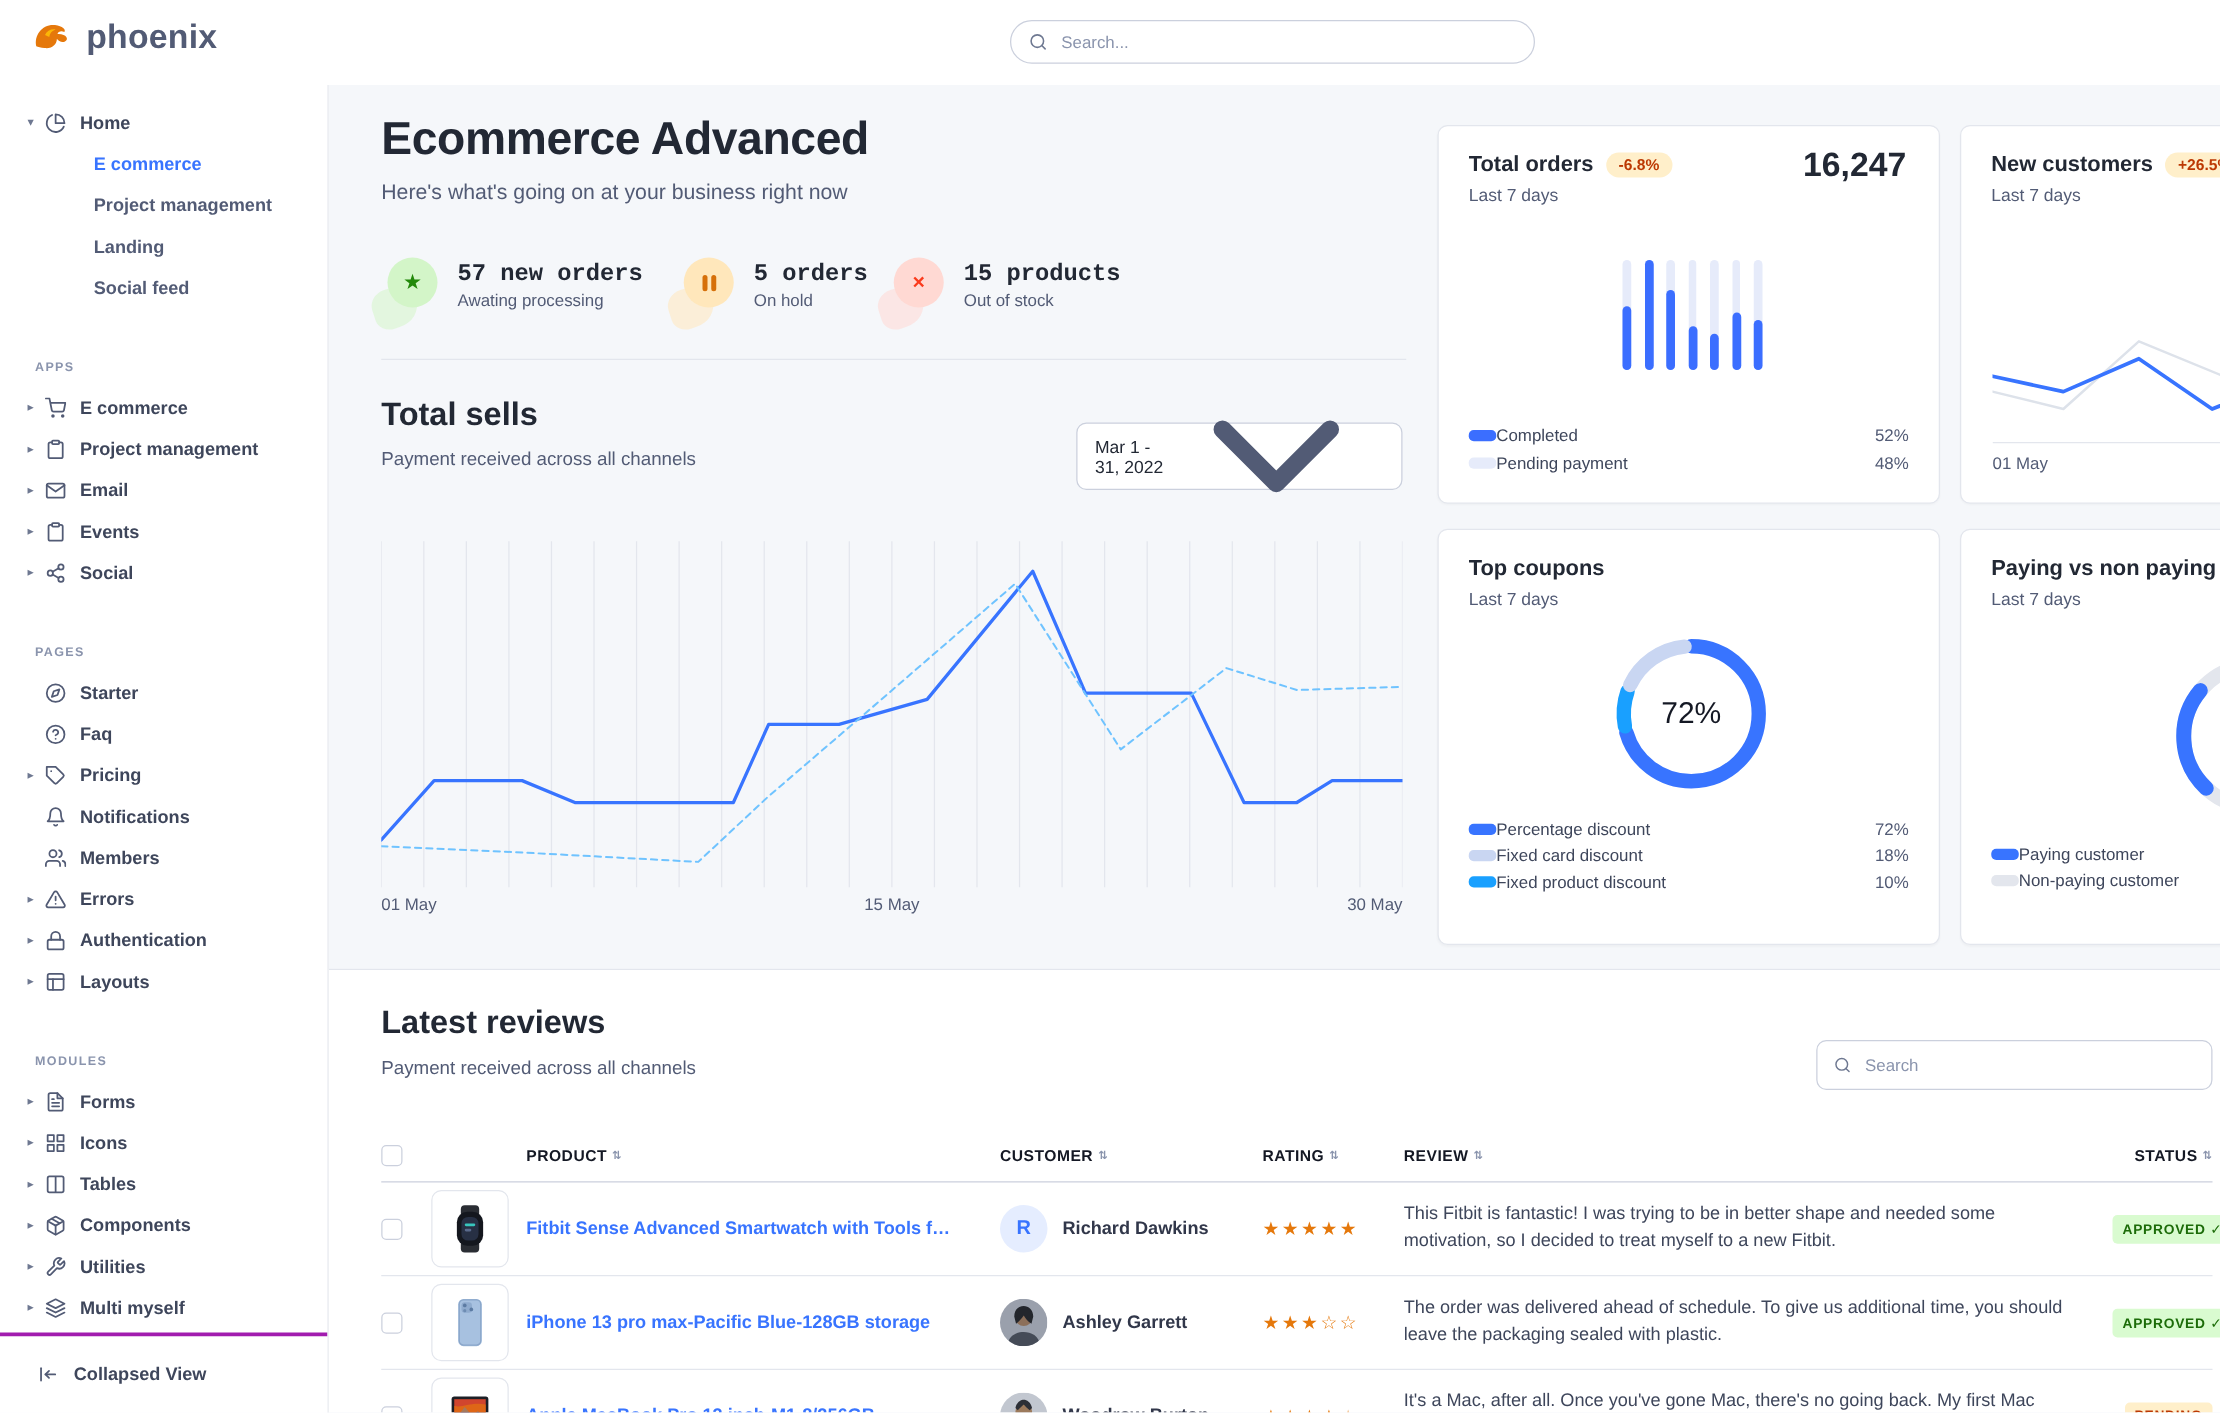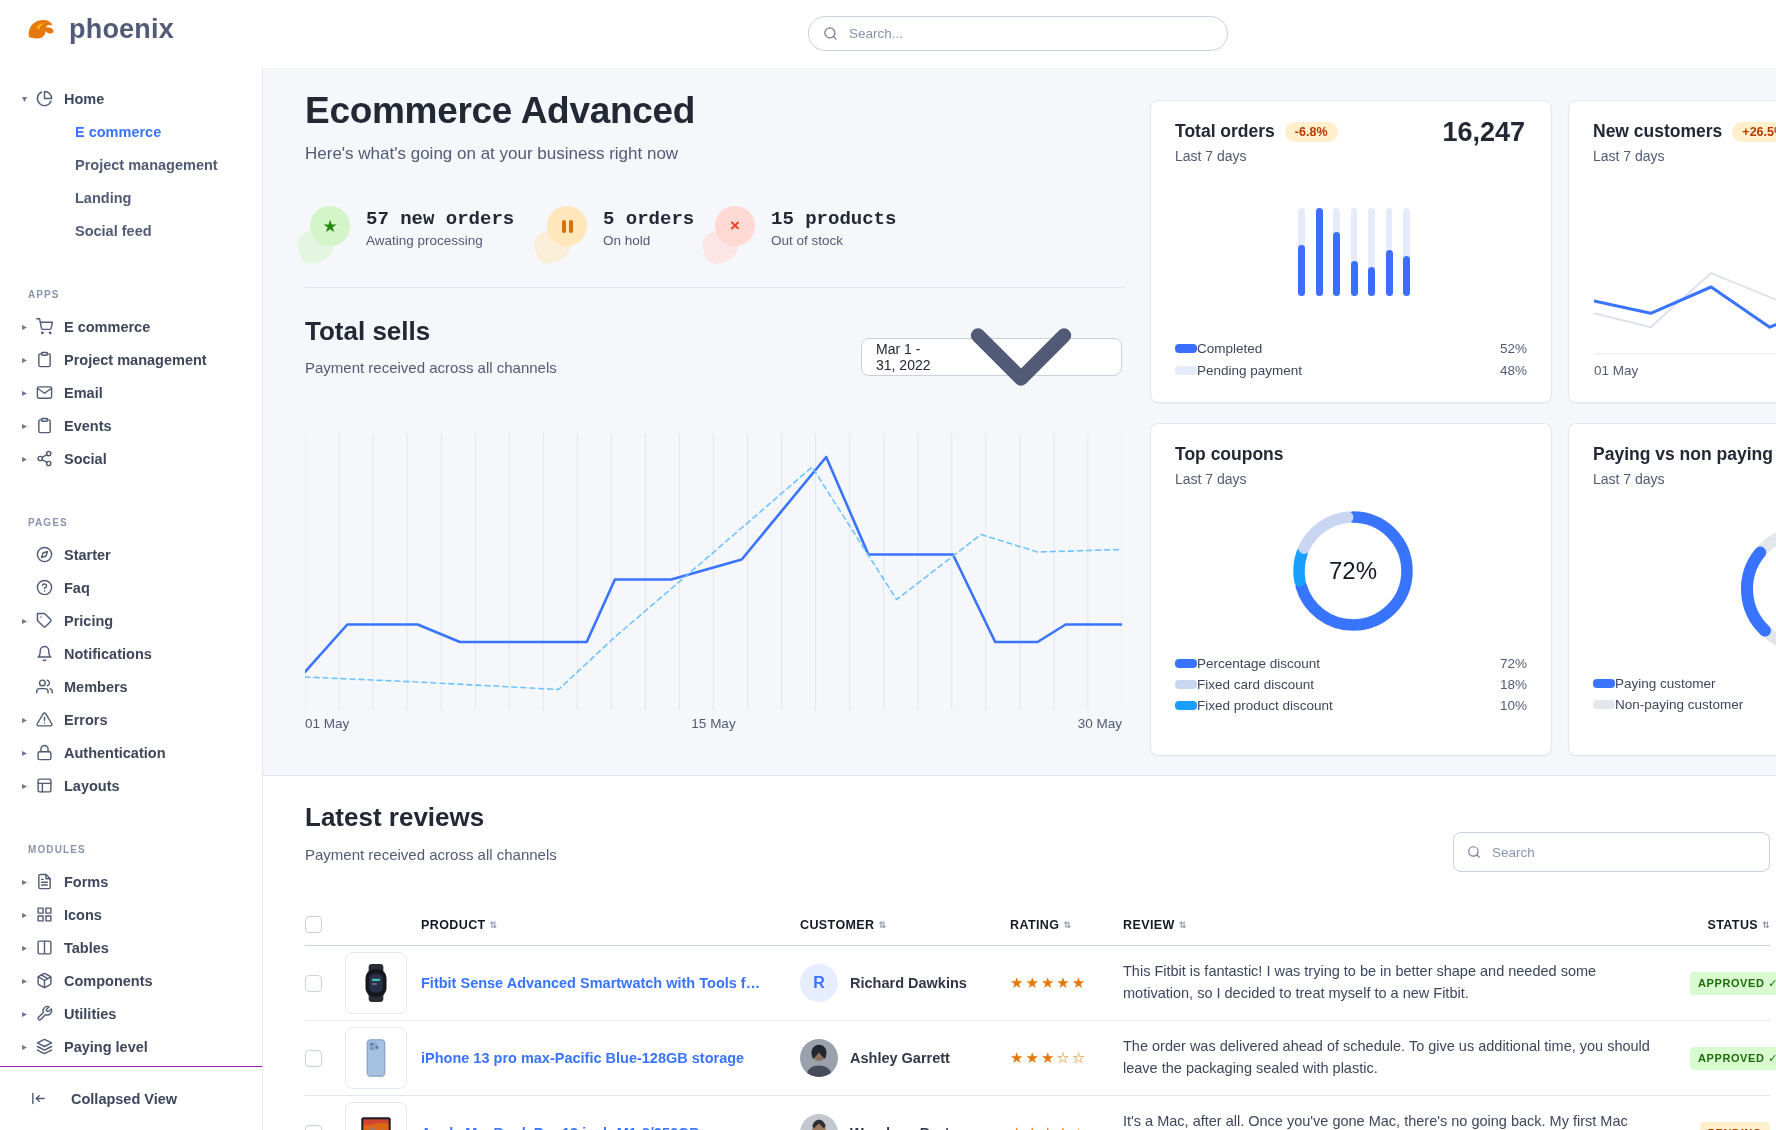--- a/index.html
+++ b/index.html
@@ -22,22 +22,22 @@
   .side-item{height:33px;display:flex;align-items:center;padding-left:22px;cursor:pointer;
     font-size:14.5px;font-weight:600;color:#3e465b;}
   .side-item .caret{width:14px;font-size:10px;color:#6e7891;flex:0 0 14px;}
   .side-item .s-icon{width:17px;height:17px;margin-right:11px;color:#525b75;display:inline-flex;}
   .side-item .s-icon svg{width:17px;height:17px;}
   .side-child{height:33px;display:flex;align-items:center;padding-left:75px;font-size:14.5px;
     font-weight:600;color:#525b75;cursor:pointer;}
   .side-child.active{color:#3874ff;}
   .side-section{margin:37px 0 6px;padding-left:28px;font-size:10px;font-weight:700;color:#8a94ad;
     letter-spacing:1.1px;height:20px;display:flex;align-items:center;}
-  .side-footer{position:absolute;left:0;bottom:0;width:100%;height:64px;border-top:1px solid #a21caf;
-    display:flex;align-items:center;padding-left:30px;gap:24px;cursor:pointer;background:#fff;
+  .side-footer{position:absolute;left:0;bottom:0;width:100%;height:64px;border-top:3px solid #a21caf;
+    display:flex;align-items:center;padding-left:30px;gap:12px;cursor:pointer;background:#fff;
     font-size:14.5px;font-weight:600;color:#3e465b;}
   .side-footer .s-icon{width:17px;height:17px;color:#525b75;display:inline-flex;}
   .side-footer .s-icon svg{width:17px;height:17px;}
 
   
   .main{position:absolute;left:263px;top:68px;width:1513px;height:1062px;background:#f5f7fa;overflow:hidden;}
   .dash-title{position:absolute;left:42px;top:22px;font-size:37px;font-weight:800;color:#222834;letter-spacing:-.3px;}
   .dash-subtitle{position:absolute;left:42px;top:76px;font-size:17px;color:#525b75;}
 
   .stat{position:absolute;top:138px;display:flex;align-items:center;gap:16px;}
@@ -49,21 +49,21 @@
     font-size:17px;font-weight:700;color:var(--tone-fg);}
   .stat-value{font-size:19px;font-weight:800;color:#222834;font-family:Liberation Mono, monospace;}
   .stat-label{font-size:13.5px;color:#525b75;margin-top:3px;}
   .pausebars{display:inline-flex;gap:3px;}
   .pausebars i{width:4px;height:13px;background:var(--tone-fg);border-radius:2px;}
 
   .stats-divider{position:absolute;left:42px;top:219px;width:820px;border-top:1px solid #e3e6ed;}
 
   .sells-title{position:absolute;left:42px;top:248px;font-size:26px;font-weight:800;color:#222834;}
   .sells-subtitle{position:absolute;left:42px;top:291px;font-size:15px;color:#525b75;}
-  .date-select{position:absolute;left:598px;top:270px;width:261px;height:38px;background:#fff;
+  .date-select{position:absolute;left:598px;top:270px;width:261px;height:54px;background:#fff;
     border:1px solid #cbd0dd;border-radius:8px;display:flex;align-items:center;justify-content:space-between;
     padding:0 14px;font-size:14px;color:#222834;cursor:pointer;}
   .date-select .chev{color:#525b75;display:inline-flex;}
   .date-select .chev svg{width:15px;height:15px;}
 
   .sells-chart{position:absolute;left:42px;top:357px;width:817px;height:285px;}
   .sells-xlabels{position:absolute;left:42px;top:648px;width:817px;font-size:13.5px;color:#525b75;}
   .sells-xlabels span:nth-child(1){position:absolute;left:0;}
   .sells-xlabels span:nth-child(2){position:absolute;left:50%;transform:translateX(-50%);}
   .sells-xlabels span:nth-child(3){position:absolute;right:0;}
@@ -367,21 +367,21 @@
     </div>
     <div class="side-item">
       <span class="caret">▸</span>
       <span class="s-icon">
         <svg viewBox="0 0 24 24" fill="none" stroke="currentColor" stroke-width="2" stroke-linecap="round" stroke-linejoin="round" style="width:100%;height:100%">
           <polygon points="12 2 2 7 12 12 22 7 12 2"></polygon>
           <polyline points="2 17 12 22 22 17"></polyline>
           <polyline points="2 12 12 17 22 12"></polyline>
         </svg>
       </span>
-      <span>Paying level</span>
+      <span>Multi myself</span>
     </div>
     <div class="side-section">DOCUMENTATION</div>
     <div class="side-footer">
       <span class="s-icon">
         <svg viewBox="0 0 24 24" fill="none" stroke="currentColor" stroke-width="2" stroke-linecap="round" stroke-linejoin="round" style="width:100%;height:100%">
           <line x1="4" y1="5" x2="4" y2="19"></line>
           <line x1="20" y1="12" x2="9" y2="12"></line>
           <polyline points="13 8 9 12 13 16"></polyline>
         </svg>
       </span>

